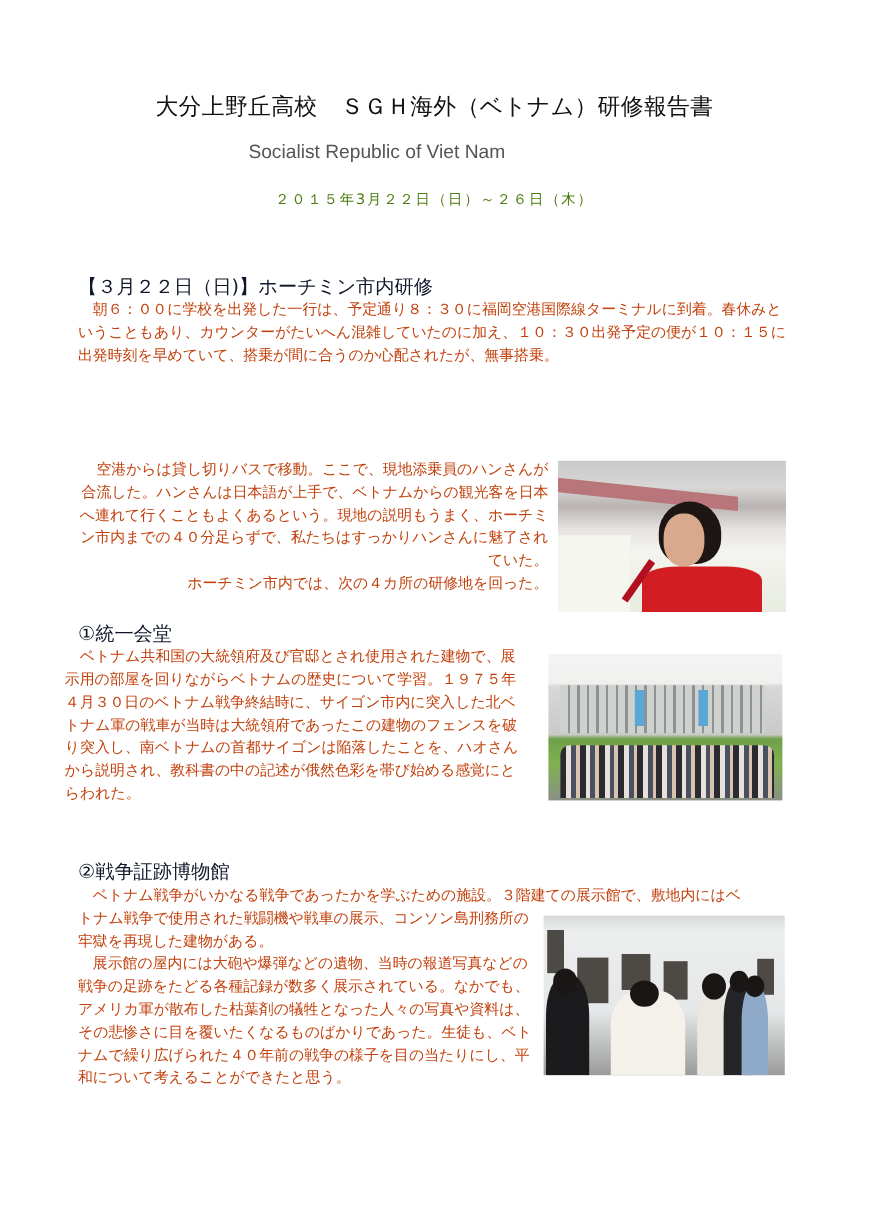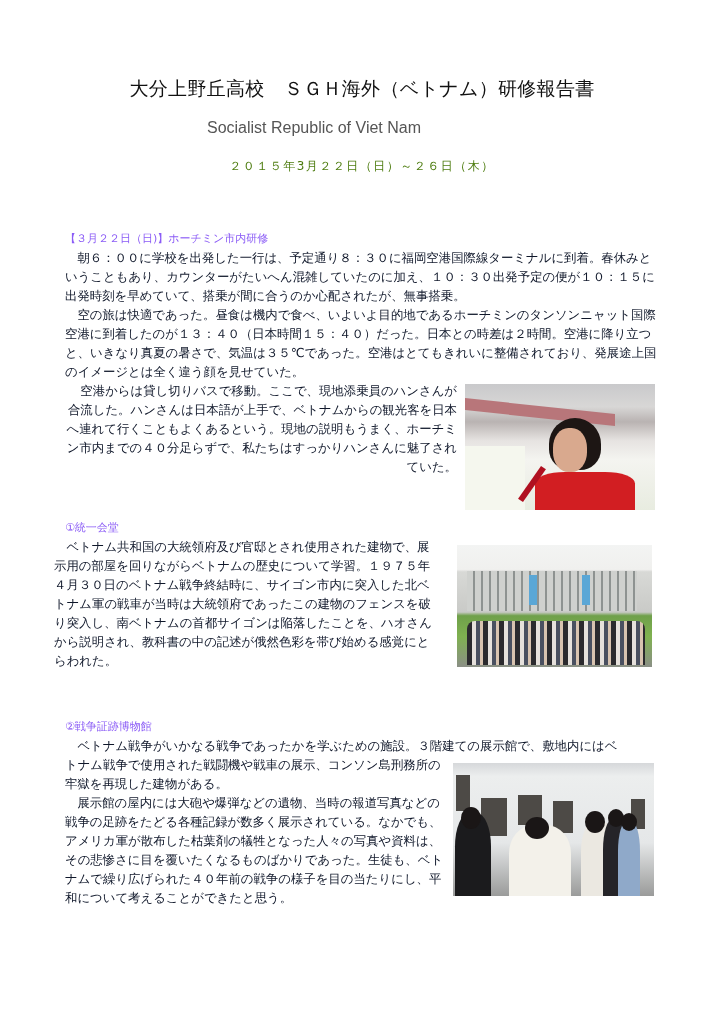--- a/index.html
+++ b/index.html
@@ -4,24 +4,24 @@
 <style>
   html, body { margin: 0; padding: 0; background: #ffffff; }
   body { width: 724px; height: 1024px; position: relative; overflow: hidden;
          font-family: "DejaVu Sans", sans-serif; color: #111; }
   .title { position: absolute; left: 0; width: 724px; top: 76px; text-align: center;
            font-size: 19px; font-weight: 400; letter-spacing: 0.3px; color: #111; }
   .subtitle { position: absolute; left: 0; width: 628px; top: 119px; text-align: center;
               font-family: "Liberation Sans", sans-serif; font-size: 16px; color: #555; }
   .date { position: absolute; left: 0; width: 724px; top: 158px; text-align: center;
           font-size: 12px; color: #4d7c0f; letter-spacing: 1.5px; }
-  .block { position: absolute; font-size: 12.4px; line-height: 19px; color: #0f172a; }
+  .block { position: absolute; font-size: 12.4px; line-height: 19px; color: #c2410c; }
   .block p { margin: 0; text-indent: 1em; }
   .block p.noindent { text-indent: 0; }
-  .heading { position: absolute; font-size: 11px; line-height: 19px; color: #8b5cf6; }
+  .heading { position: absolute; font-size: 16px; line-height: 19px; color: #0f172a; }
   .photo { position: absolute; overflow: hidden; }
   
   .photo-bus { left: 465px; top: 384px; width: 190px; height: 126px;
     background: linear-gradient(180deg, #c9c9cb 0%, #d8d7d6 18%, #b9b3b2 30%, #e6e3e1 45%, #f4f4f0 60%, #e8ece0 100%); }
   .photo-bus .stripe { position: absolute; left: 0; top: 22px; width: 150px; height: 12px; background: #b8767a; transform: skewY(6deg); }
   .photo-bus .window { position: absolute; left: 0; top: 62px; width: 60px; height: 64px; background: #f5f7ee; }
   .photo-bus .hair { position: absolute; left: 84px; top: 34px; width: 52px; height: 52px; border-radius: 50% 50% 40% 40%; background: #1d1614; }
   .photo-bus .face { position: absolute; left: 88px; top: 44px; width: 34px; height: 44px; border-radius: 45%; background: #d9a98e; }
   .photo-bus .shirt { position: absolute; left: 70px; top: 88px; width: 100px; height: 38px; border-radius: 30% 30% 0 0; background: #d21e22; }
   .photo-bus .mic { position: absolute; left: 64px; top: 80px; width: 6px; height: 40px; background: #b01020; transform: rotate(35deg); }
@@ -58,24 +58,24 @@
 </head>
 <body>
 
 <div class="title">大分上野丘高校　ＳＧＨ海外（ベトナム）研修報告書</div>
 <div class="subtitle">Socialist Republic of Viet Nam</div>
 <div class="date">２０１５年3月２２日（日）～２６日（木）</div>
 
 <div class="heading" style="left:65px; top:229px;">【３月２２日（日)】ホーチミン市内研修</div>
 <div class="block" style="left:65px; top:248px; width:596px;">
   <p>朝６：００に学校を出発した一行は、予定通り８：３０に福岡空港国際線ターミナルに到着。春休みということもあり、カウンターがたいへん混雑していたのに加え、１０：３０出発予定の便が１０：１５に出発時刻を早めていて、搭乗が間に合うのか心配されたが、無事搭乗。</p>
-  <p>空の旅は快適であった。昼食は機内で食べ、いよいよ目的地であるホーチミンのタンソンニャット国際空港に到着したのが１３：４０（日本時間１５：４０）だった。日本との時差は２時間。空港に降り立つと、いきなり真夏の暑さで、気温は３５℃であった。空港はとてもきれいに整備されており、発展途上国のイメージとは全く違う顔を見せていた。</p>
 </div>
 <div class="block" style="left:65px; top:381px; width:392px;text-align:right;">
   <p>空港からは貸し切りバスで移動。ここで、現地添乗員のハンさんが合流した。ハンさんは日本語が上手で、ベトナムからの観光客を日本へ連れて行くこともよくあるという。現地の説明もうまく、ホーチミン市内までの４０分足らずで、私たちはすっかりハンさんに魅了されていた。</p>
+  <p>ホーチミン市内では、次の４カ所の研修地を回った。</p>
 </div>
 <div class="photo photo-bus">
   <div class="stripe"></div>
     <div class="window"></div>
   <div class="hair"></div>
     <div class="face"></div>
   <div class="shirt"></div>
     <div class="mic"></div>
 </div>
 

